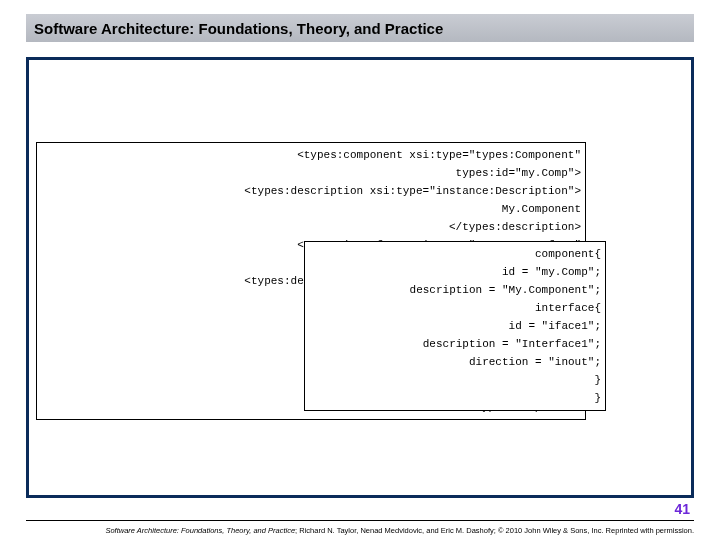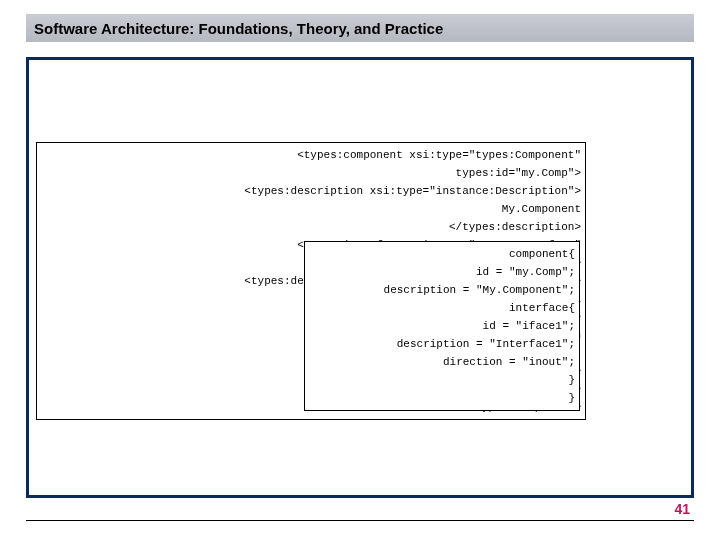--- a/index.html
+++ b/index.html
@@ -67,29 +67,29 @@
     color: #000;
   }
   .code-box.left {
     top: 142px;
     left: 36px;
     width: 550px;
   }
   .code-box.right {
     top: 241px;
     left: 304px;
-    width: 276px;
+    width: 302px;
   }
   .page-number {
     position: absolute;
     bottom: 23px;
     right: 30px;
     font-size: 14px;
     font-weight: bold;
-    color: #be185d;
+    color: #6d28d9;
   }
   .footer-line {
     position: absolute;
     left: 26px;
     right: 26px;
     bottom: 19px;
     height: 1px;
     background: #000;
   }
   .footer-text {
@@ -136,13 +136,16 @@
     id = "iface1";
     description = "Interface1";
     direction = "inout";
   }
 }</div>
 
   <div class="page-number">41</div>
 
   <div class="footer-line"></div>
 
+  <div class="footer-text">
+    <span class="it">Software Architecture: Foundations, Theory, and Practice</span><span>; Richard N. Taylor, Nenad Medvidovic, and Eric M. Dashofy; © 2010 John Wiley &amp; Sons, Inc. Reprinted with permission.</span>
+  </div>
 </div>
 
 </body></html>

